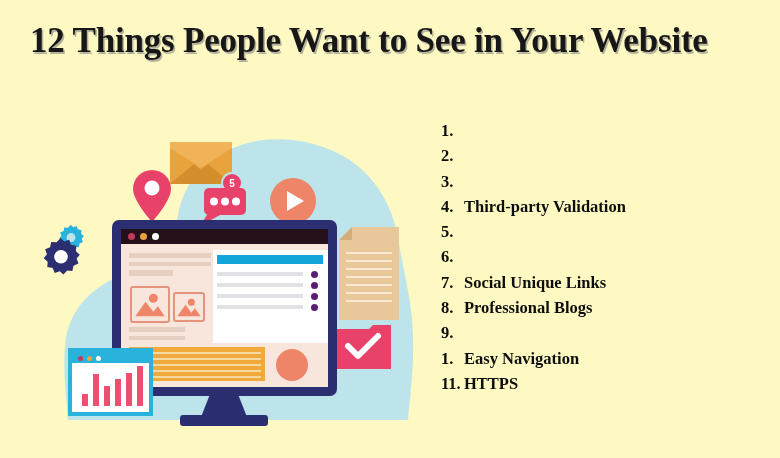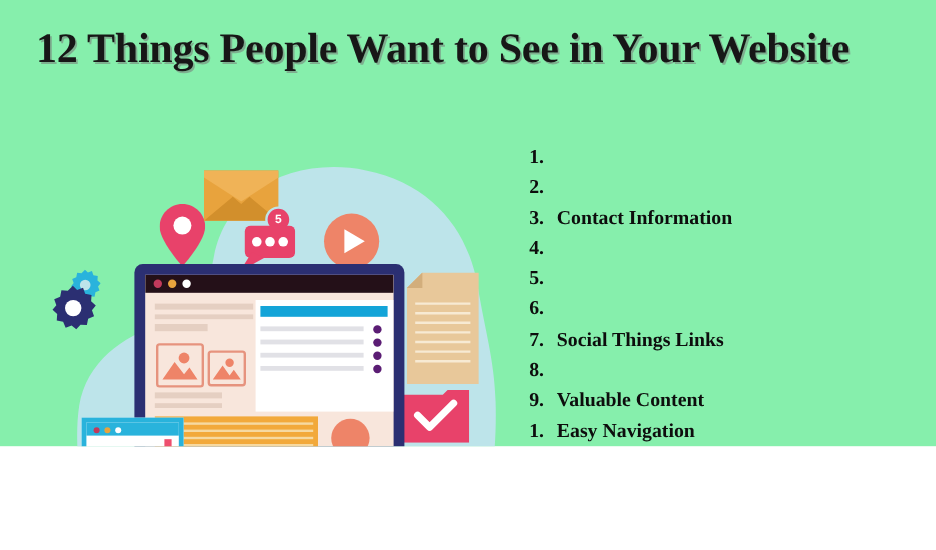--- a/index.html
+++ b/index.html
@@ -6,22 +6,22 @@
     margin: 0;
     padding: 0;
     background: #ffffff;
   }
   body {
     font-family: "Liberation Serif", serif;
   }
   .page {
     position: relative;
     width: 780px;
-    height: 372px;
-    background: #86efac;
+    height: 458px;
+    background: #fef9c3;
     overflow: hidden;
   }
 
   
   .title {
     position: absolute;
     left: 30px;
     top: 18px;
     width: 730px;
     font-family: "Liberation Serif", serif;
@@ -378,41 +378,41 @@
 
   <div class="list">
     <div class="list-item">
       <span class="num">1.</span>
     </div>
     <div class="list-item">
       <span class="num">2.</span>
     </div>
     <div class="list-item">
       <span class="num">3.</span>
-      <span>Contact Information</span>
     </div>
     <div class="list-item">
       <span class="num">4.</span>
+      <span>Third-party Validation</span>
     </div>
     <div class="list-item">
       <span class="num">5.</span>
     </div>
     <div class="list-item">
       <span class="num">6.</span>
     </div>
     <div class="list-item">
       <span class="num">7.</span>
-      <span>Social Things Links</span>
+      <span>Social Unique Links</span>
     </div>
     <div class="list-item">
       <span class="num">8.</span>
+      <span>Professional Blogs</span>
     </div>
     <div class="list-item">
       <span class="num">9.</span>
-      <span>Valuable Content</span>
     </div>
     <div class="list-item wide">
       <span class="num">1.</span>
       <span>Easy Navigation</span>
     </div>
     <div class="list-item wide">
       <span class="num">11.</span>
       <span>HTTPS</span>
     </div>
   </div>

